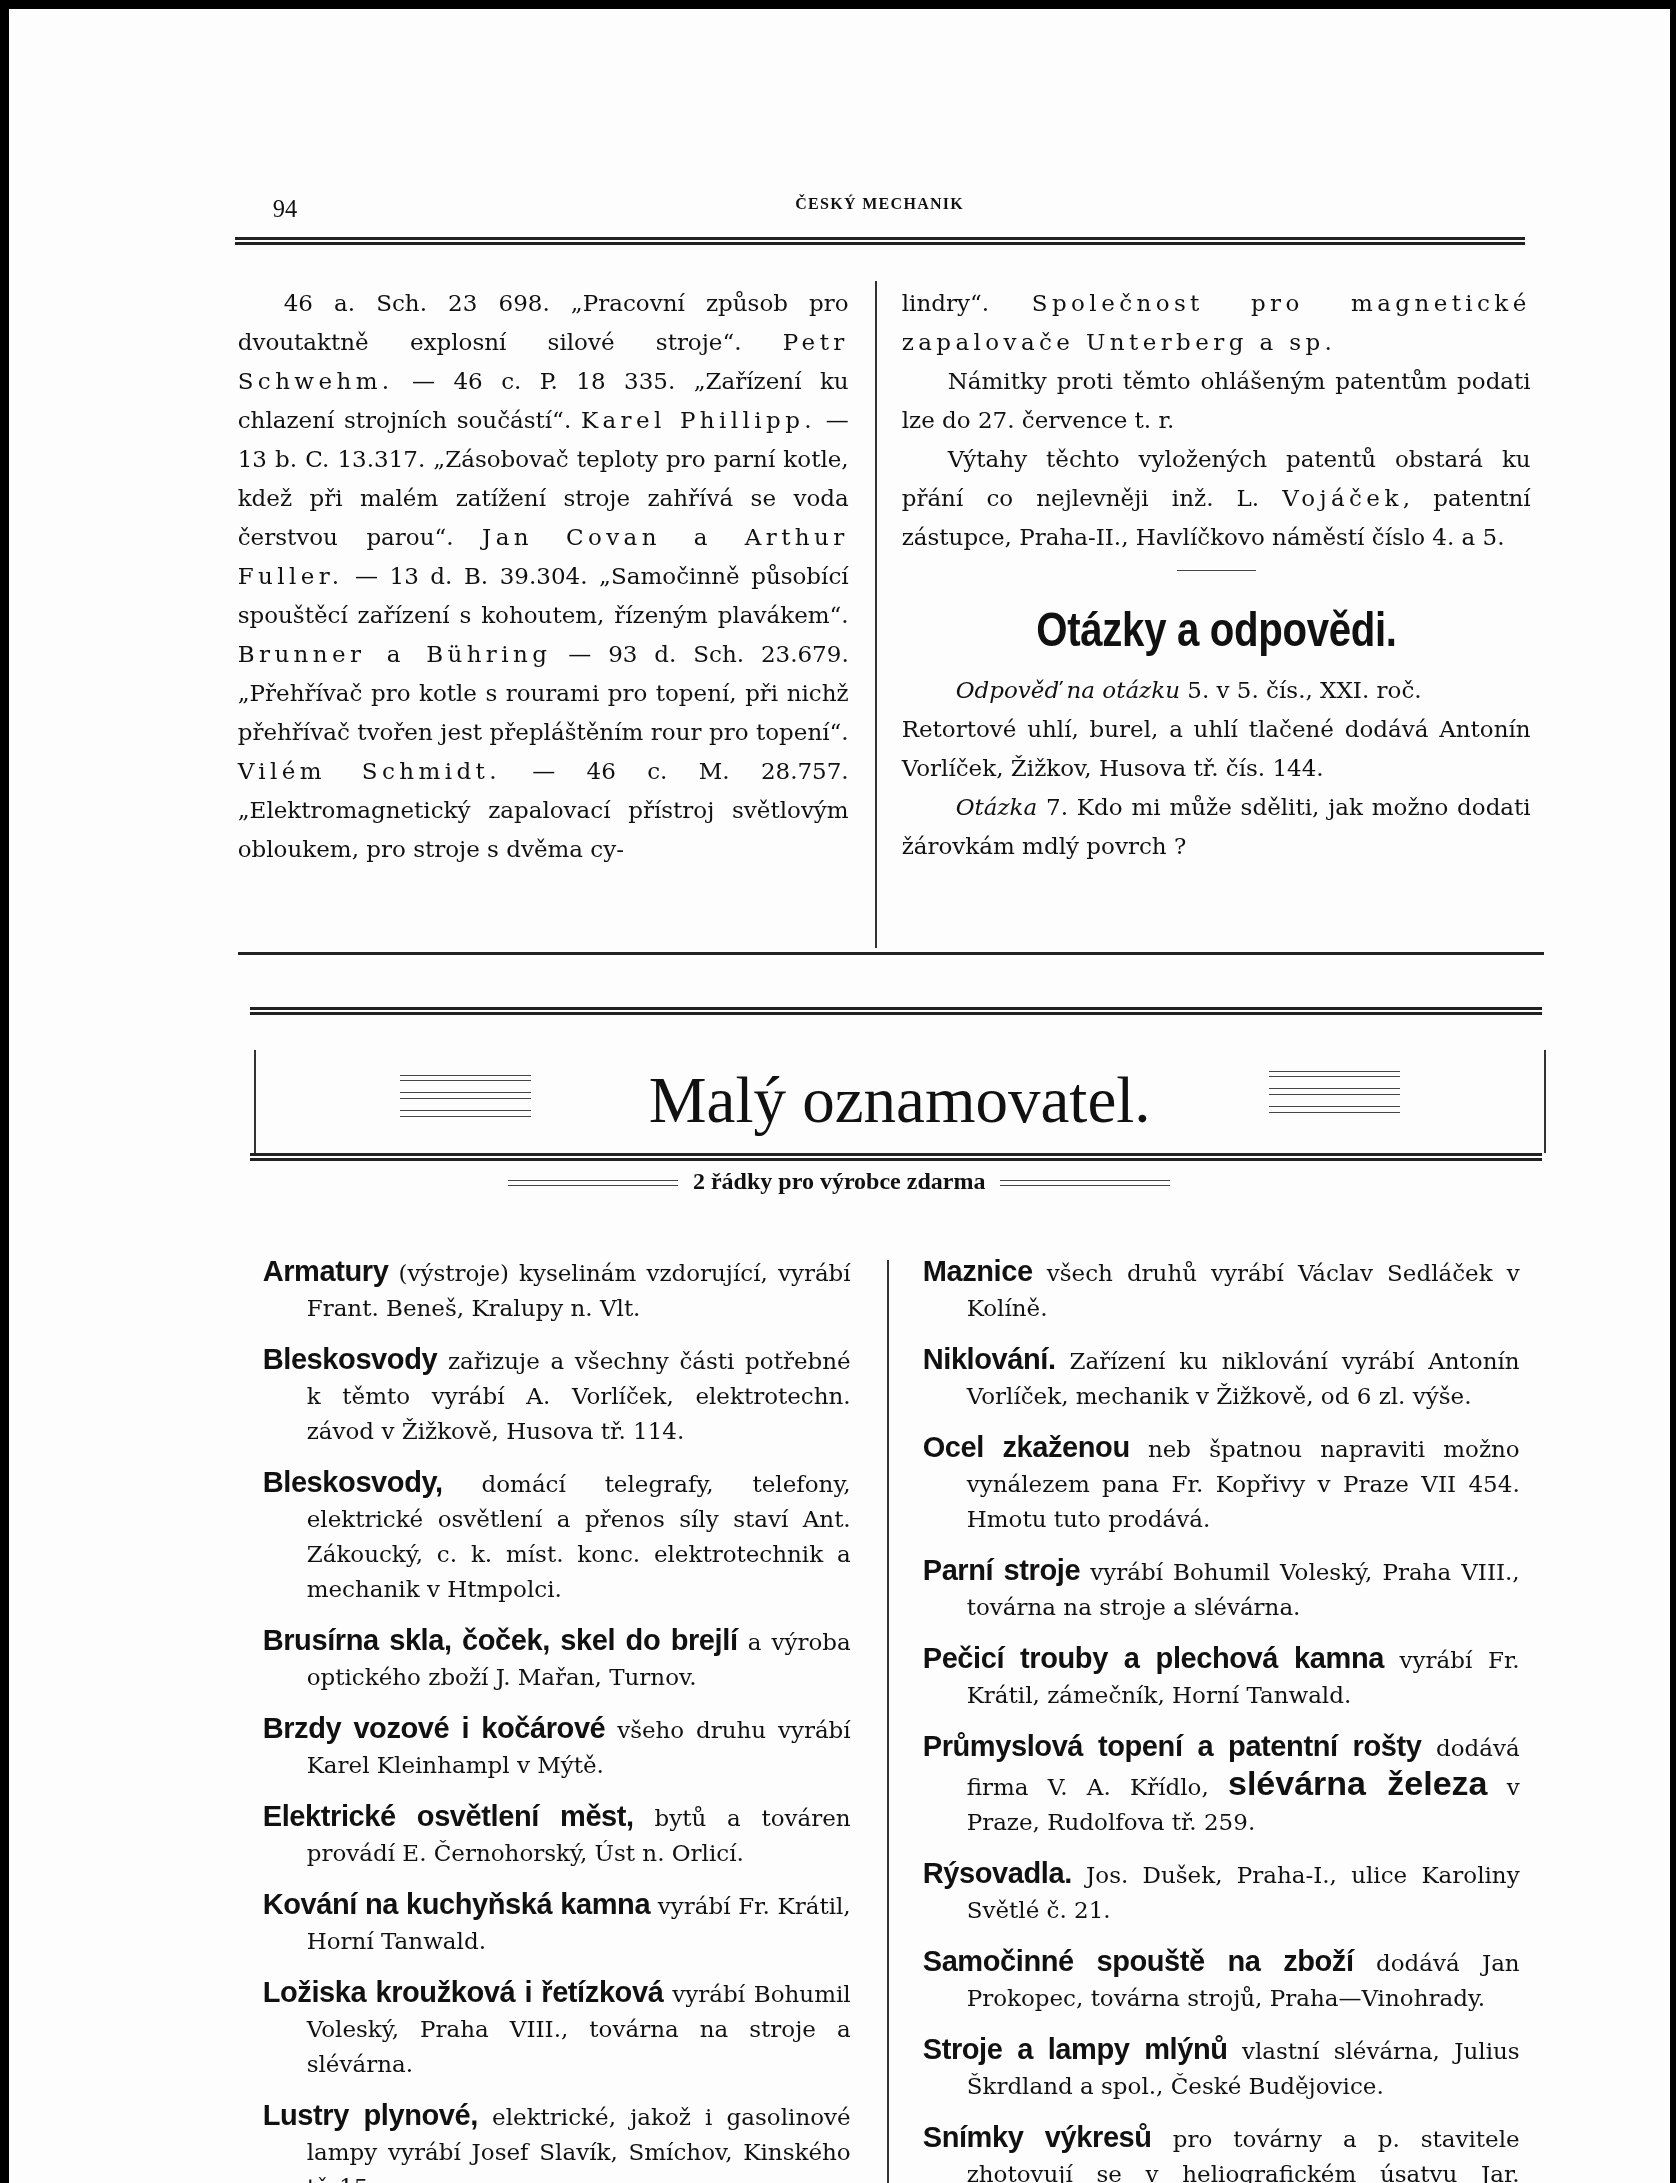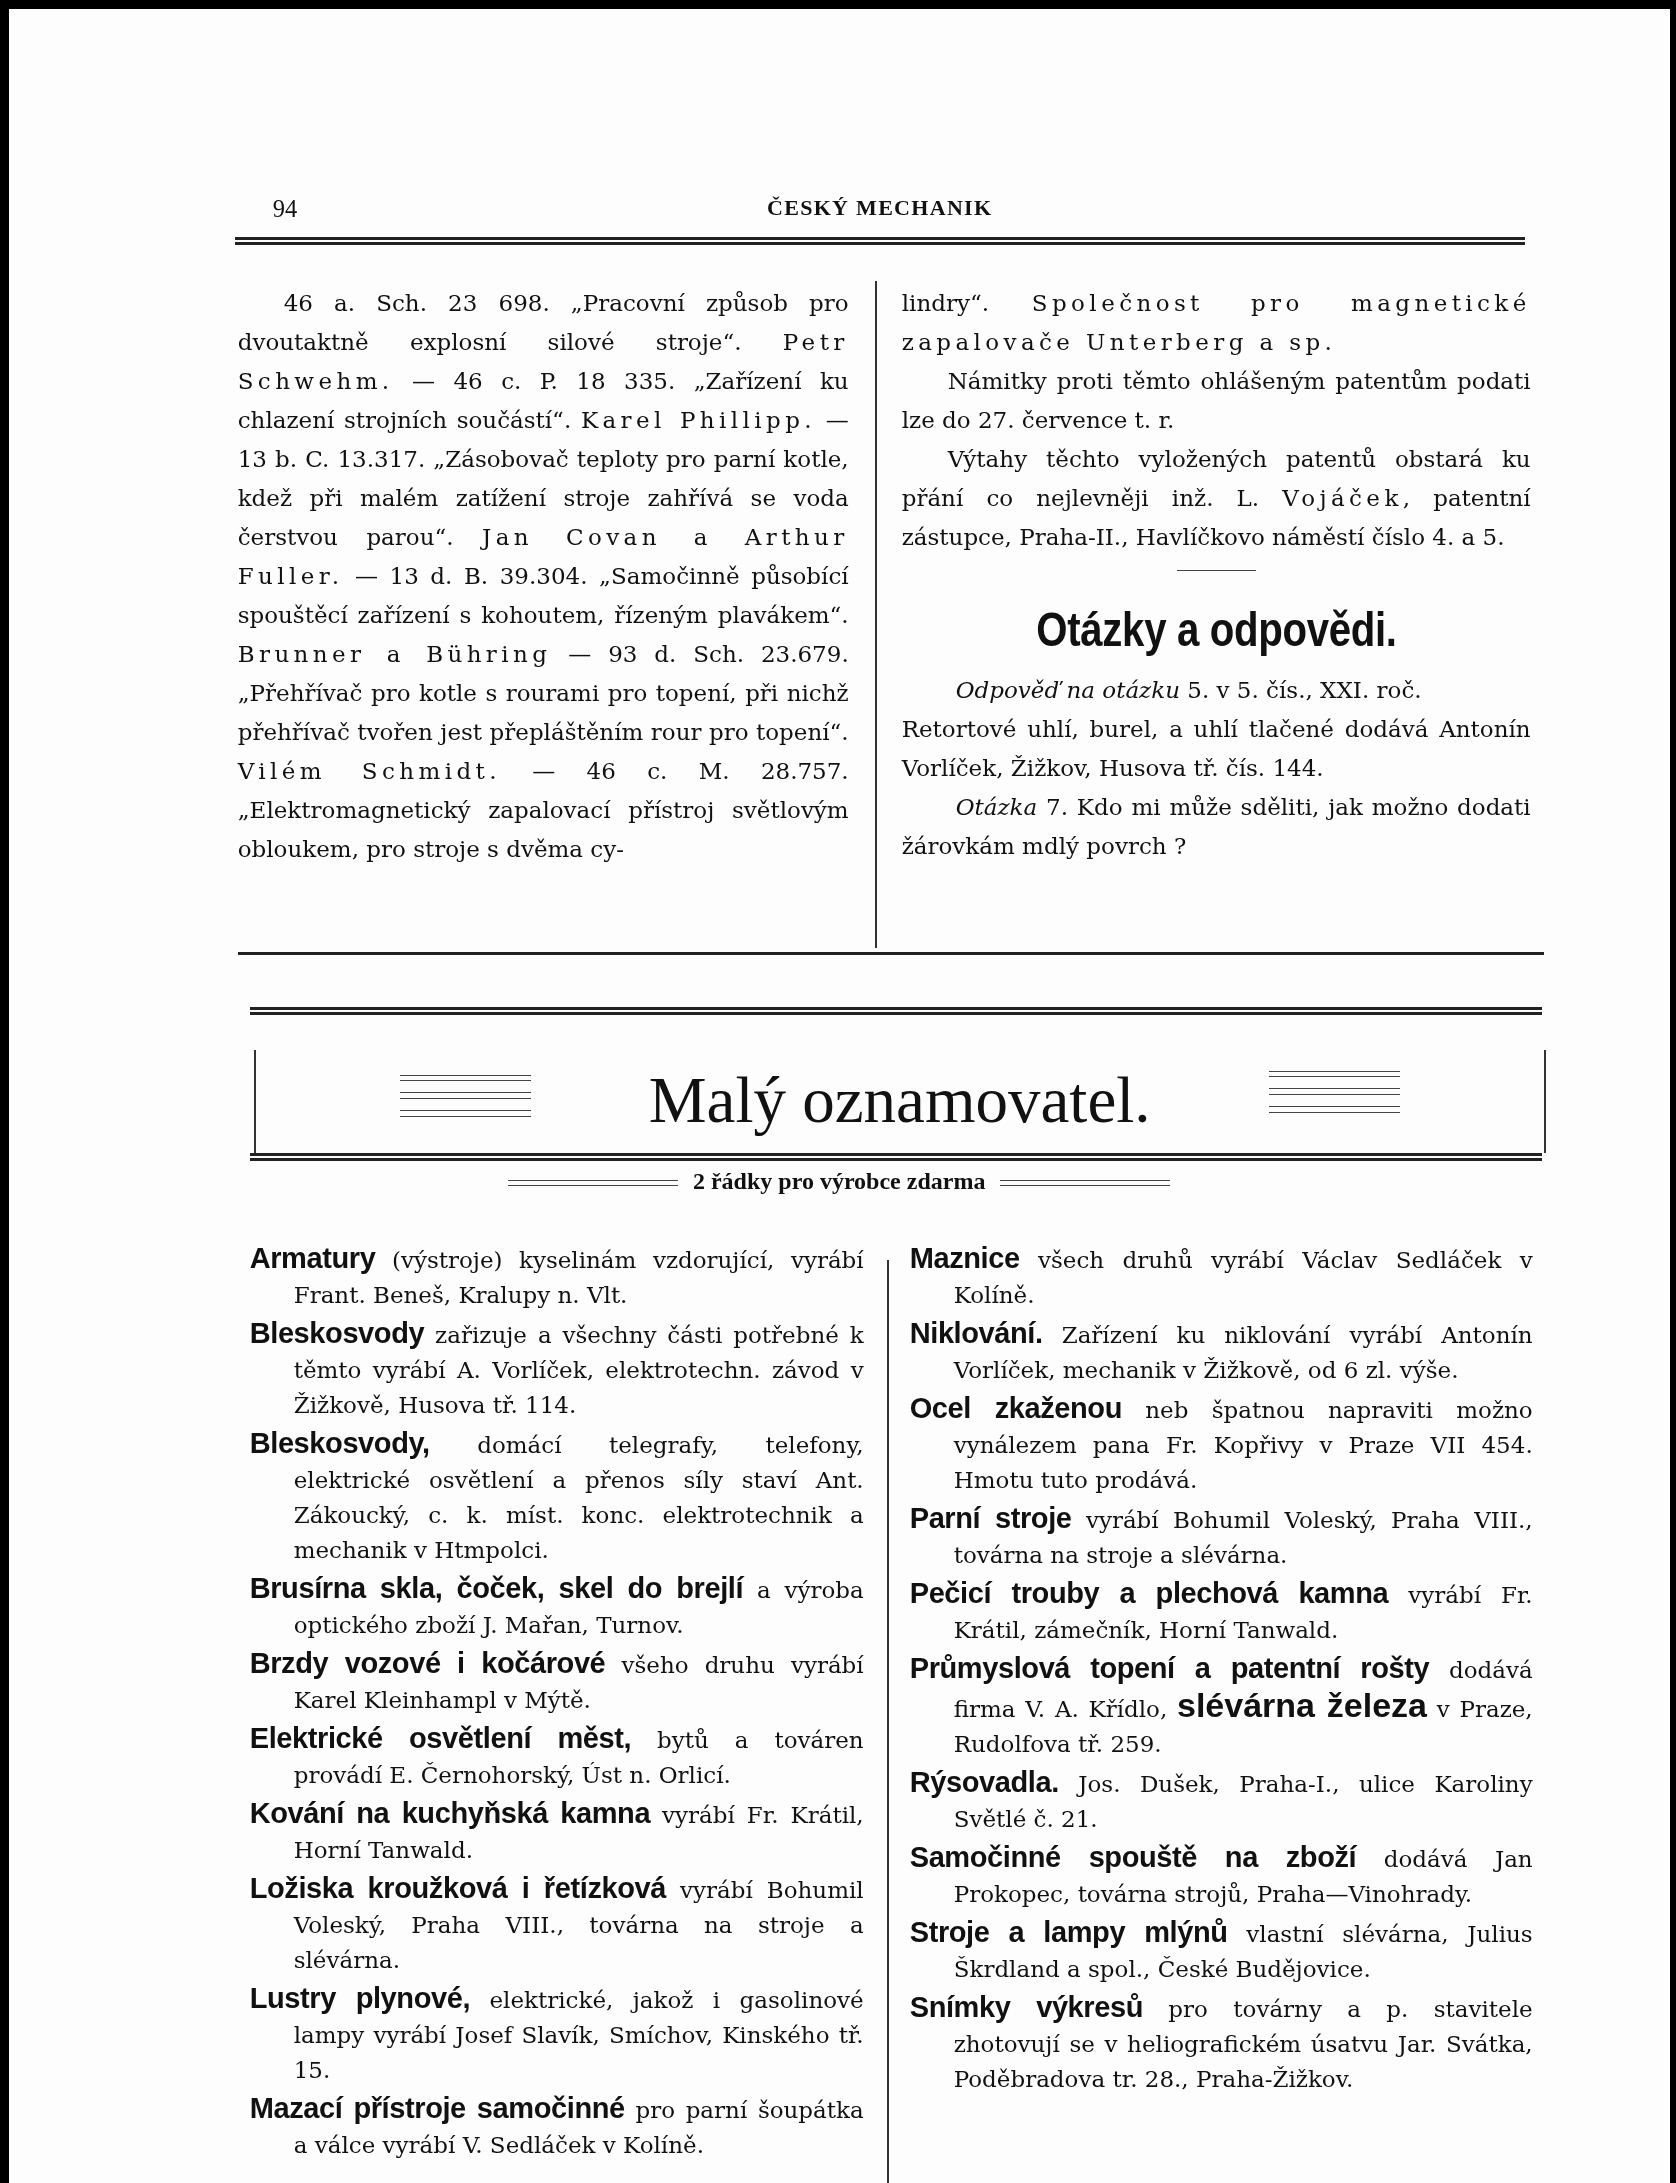--- a/index.html
+++ b/index.html
@@ -4,40 +4,40 @@
 <style>
   html, body { margin: 0; padding: 0; background: #000; }
   body { width: 1676px; height: 2520px; position: relative; overflow: hidden; }
   .page {
     position: absolute; left: 8.7px; top: 8.7px; width: 1661px; height: 2506px;
     background: #fdfdfd; color: #111;
     font-family: "DejaVu Serif", "Liberation Serif", serif;
   }
   .runhead { position: absolute; left: 264px; top: 186px; width: 1214px; height: 31px; }
   .pageno { position: absolute; left: 0; top: 0; font-size: 24.5px; font-family: "Liberation Serif", serif; }
-  .journal { position: absolute; left: 0; width: 100%; top: 0; text-align: center; font-size: 22px; letter-spacing: 1.3px; font-family: "Liberation Serif", serif; font-weight: bold; }
+  .journal { position: absolute; left: 0; width: 100%; top: 0; text-align: center; font-size: 16px; letter-spacing: 1.3px; font-family: "Liberation Serif", serif; font-weight: bold; }
   .dbl { position: absolute; border-top: 3.1px solid #222; border-bottom: 3.1px solid #222; height: 2.6px; }
   .vline { position: absolute; width: 2.6px; background: #333; }
   .col { position: absolute; font-size: 23px; line-height: 39px; text-align: justify; }
   .col p { margin: 0; }
   .indent { text-indent: 46px; }
   .sp { letter-spacing: 4.4px; }
   .it { font-style: italic; margin-left: 8px; }
   .h2 { text-align: center; font-family: "Liberation Sans", sans-serif; font-weight: bold; font-size: 49px; line-height: 83px; letter-spacing: -0.4px; transform: scaleX(0.82); margin: 17.5px 0 0 0; }
   .shortrule { width: 79px; height: 0; border-top: 1.7px solid #444; margin: 13px auto 0 auto; }
   .adbox { position: absolute; left: 245px; top: 1041px; width: 1288px; height: 103px; border-left: 2.2px solid #333; border-right: 2.2px solid #333; }
   .adtitle { position: absolute; left: 0; right: 0; top: 4.4px; text-align: center; font-size: 65px; line-height: 92px; font-family: "Liberation Serif", serif; }
   .bars { position: absolute; width: 131px; top: 25px; }
   .bars div { height: 0; border-top: 1.7px solid #444; margin-bottom: 4.4px; }
   .bars div.gap { margin-bottom: 11.4px; }
   .subtitle { position: absolute; left: 0; right: 0; top: 1159px; text-align: center; font-size: 24px; font-weight: bold; font-family: "Liberation Serif", serif; }
   .subtitle .lines { display: inline-block; width: 170px; vertical-align: middle; }
   .subtitle .lines div { border-top: 1.7px solid #444; margin: 3.5px 0; }
   .adcol { position: absolute; font-size: 23px; line-height: 35px; text-align: justify; }
-  .ad { margin: 3px; padding-left: 44px; text-indent: -44px; }
+  .ad { margin: 16px; padding-left: 44px; text-indent: -44px; }
   .kw { font-family: "Liberation Sans", sans-serif; font-weight: bold; font-size: 29px; letter-spacing: -0.4px; }
   .kwb { font-weight: bold; font-family: "Liberation Sans", sans-serif; font-size: 34px; }
 </style>
 </head>
 <body>
 
 <div class="page">
 
   <div class="runhead">
     <span class="pageno">94</span>

